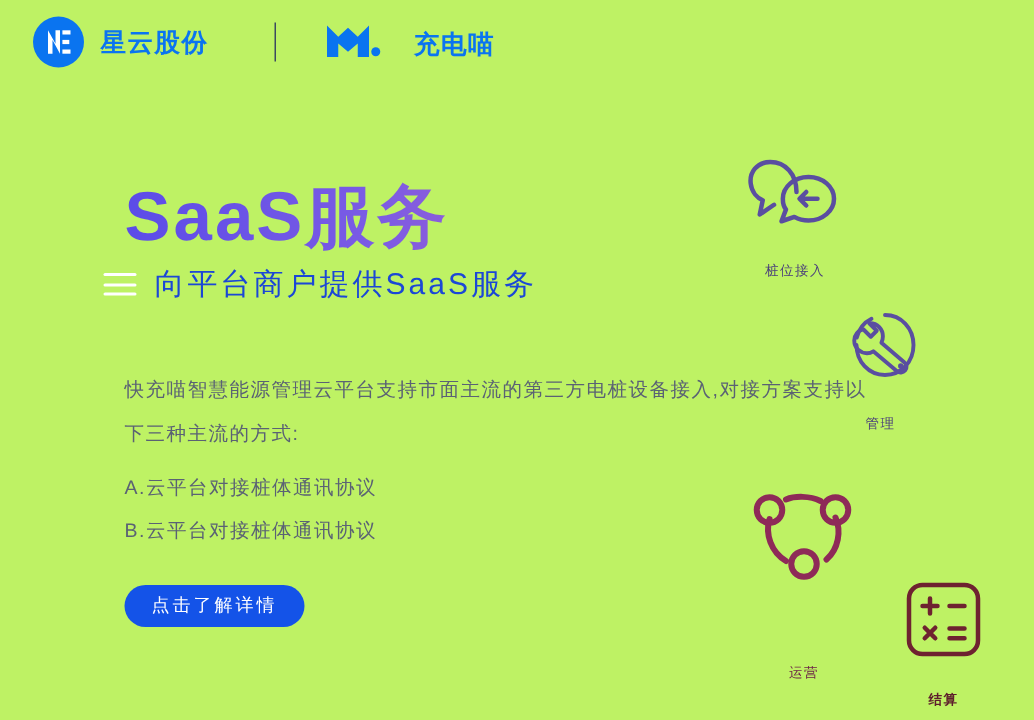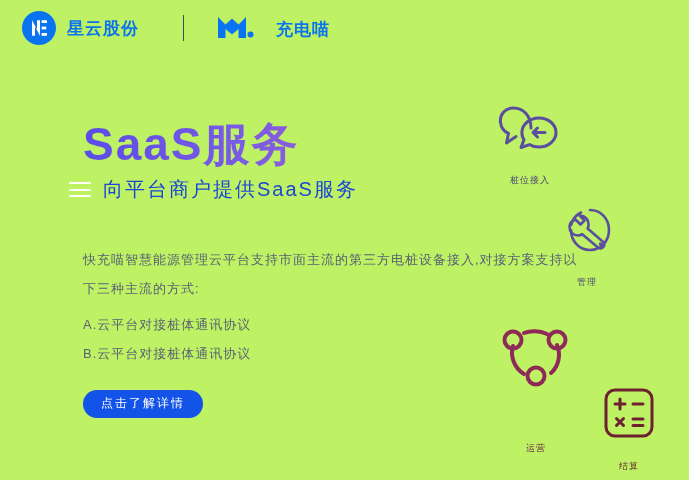--- a/index.html
+++ b/index.html
@@ -181,21 +181,21 @@
     margin-top: 20px;
     font-size: 9px;
     letter-spacing: 1px;
     white-space: nowrap;
   }
 
   #deco-access   { left: 498px; top: 102px; }
   #deco-manage   { left: 560px; top: 206px; }
   #deco-operate  { left: 500px; top: 323px; gap: 31px; }
   #deco-monitor  { left: 420px; top: 388px; }
-  #deco-settle   { left: 600px; top: 386px; }
+  #deco-settle   { left: 600px; top: 386px; font-weight: bold; }
 
   #deco-access .deco-label,
   #deco-manage .deco-label { color: #4a3f7a; }
   #deco-operate .deco-label { color: #6d2446; }
   #deco-monitor .deco-label,
   #deco-settle .deco-label { color: #5e1f2c; }
 </style>
 </head>
 <body>
 

